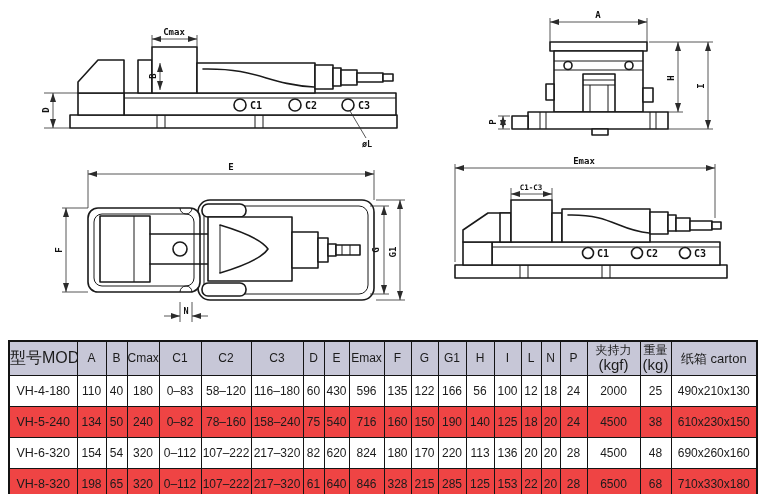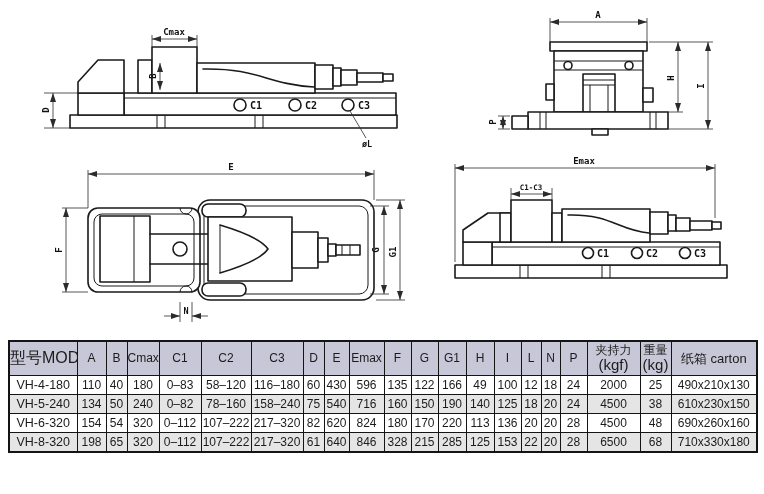--- a/index.html
+++ b/index.html
@@ -17,22 +17,22 @@
   .lab4{font-family:"DejaVu Sans Mono",monospace;font-size:7.5px;font-weight:700;fill:#111;}
   
   .tblwrap{position:absolute;left:8px;top:340px;width:748px;}
   table.spec{border-collapse:collapse;table-layout:fixed;width:748px;border:2px solid #141414;}
   table.spec th,table.spec td{border:1px solid #141414;text-align:center;vertical-align:middle;
       padding:0;color:#1b1b1b;font-size:12px;overflow:hidden;white-space:nowrap;}
   table.spec thead th{background:#c7c7d7;height:33px;font-weight:400;line-height:1.05;}
   table.spec thead th .sub{font-size:15px;}
   table.spec thead th.model{font-size:16px;}
   table.spec thead th.carton{font-size:13px;}
-  table.spec tbody tr{height:19px;}
-  table.spec tbody tr.alt td{background:#e5e5e5;}
+  table.spec tbody tr{height:31px;}
+  table.spec tbody tr.alt td{background:#ef4444;}
   table.spec tbody td:first-child{font-size:12.5px;}
 </style>
 </head>
 <body>
 
 <div class="canvas">
 
   <svg class="drw" style="left:20px;top:8px" width="402" height="142" viewBox="0 0 402 142">
     <defs>
       <marker id="ar" markerWidth="9" markerHeight="6" refX="9" refY="3" orient="auto-start-reverse" markerUnits="userSpaceOnUse">
@@ -277,21 +277,21 @@
             <td>180</td>
             <td>0–83</td>
             <td>58–120</td>
             <td>116–180</td>
             <td>60</td>
             <td>430</td>
             <td>596</td>
             <td>135</td>
             <td>122</td>
             <td>166</td>
-            <td>49</td>
+            <td>56</td>
             <td>100</td>
             <td>12</td>
             <td>18</td>
             <td>24</td>
             <td>2000</td>
             <td>25</td>
             <td>490x210x130</td>
           </tr>
           <tr class="alt">
             <td>VH-5-240</td>

